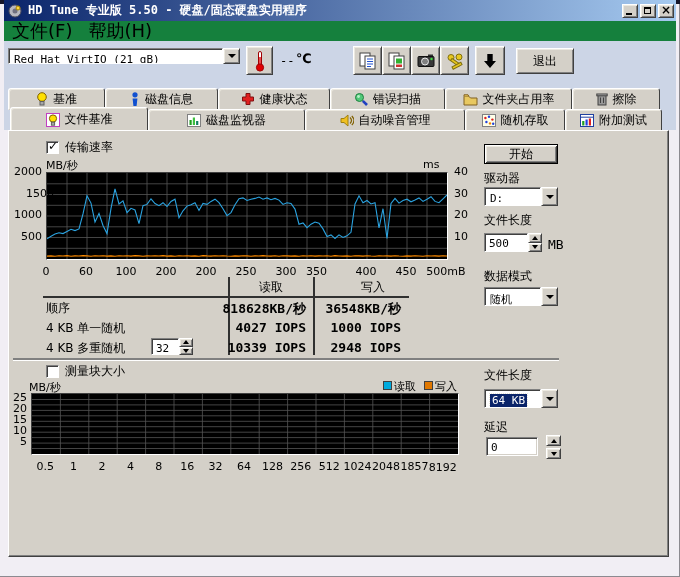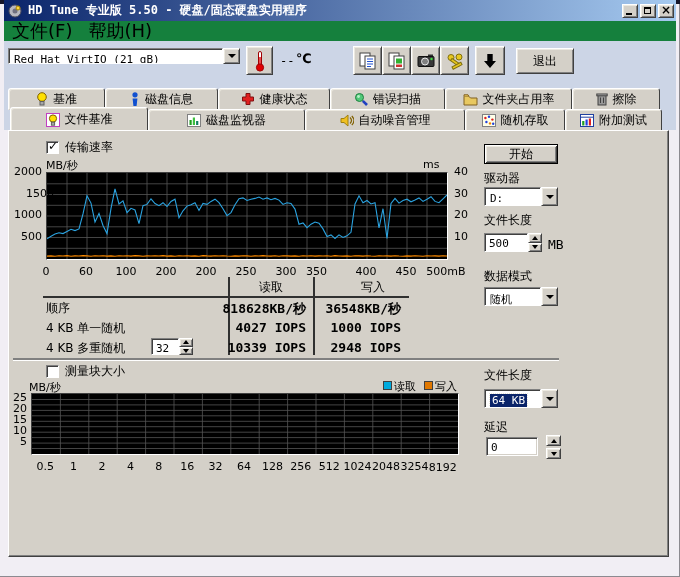--- a/index.html
+++ b/index.html
@@ -432,16 +432,16 @@
       <span class="tick" style="left: 103.4px; top: 329px; width: 36px; text-align: center;">4</span>
       <span class="tick" style="left: 131.8px; top: 329px; width: 36px; text-align: center;">8</span>
       <span class="tick" style="left: 160.2px; top: 329px; width: 36px; text-align: center;">16</span>
       <span class="tick" style="left: 188.6px; top: 329px; width: 36px; text-align: center;">32</span>
       <span class="tick" style="left: 217px; top: 329px; width: 36px; text-align: center;">64</span>
       <span class="tick" style="left: 245.4px; top: 329px; width: 36px; text-align: center;">128</span>
       <span class="tick" style="left: 273.8px; top: 329px; width: 36px; text-align: center;">256</span>
       <span class="tick" style="left: 302.2px; top: 329px; width: 36px; text-align: center;">512</span>
       <span class="tick" style="left: 330.6px; top: 329px; width: 36px; text-align: center;">1024</span>
       <span class="tick" style="left: 359px; top: 329px; width: 36px; text-align: center;">2048</span>
-      <span class="tick" style="left: 387.4px; top: 329px; width: 36px; text-align: center;">3254</span>
+      <span class="tick" style="left: 387.4px; top: 329px; width: 36px; text-align: center;">1857</span>
       <span class="tick" style="left: 415.8px; top: 330px; width: 36px; text-align: center;">8192</span>
     </div>
 </div>
 
 </body></html>

